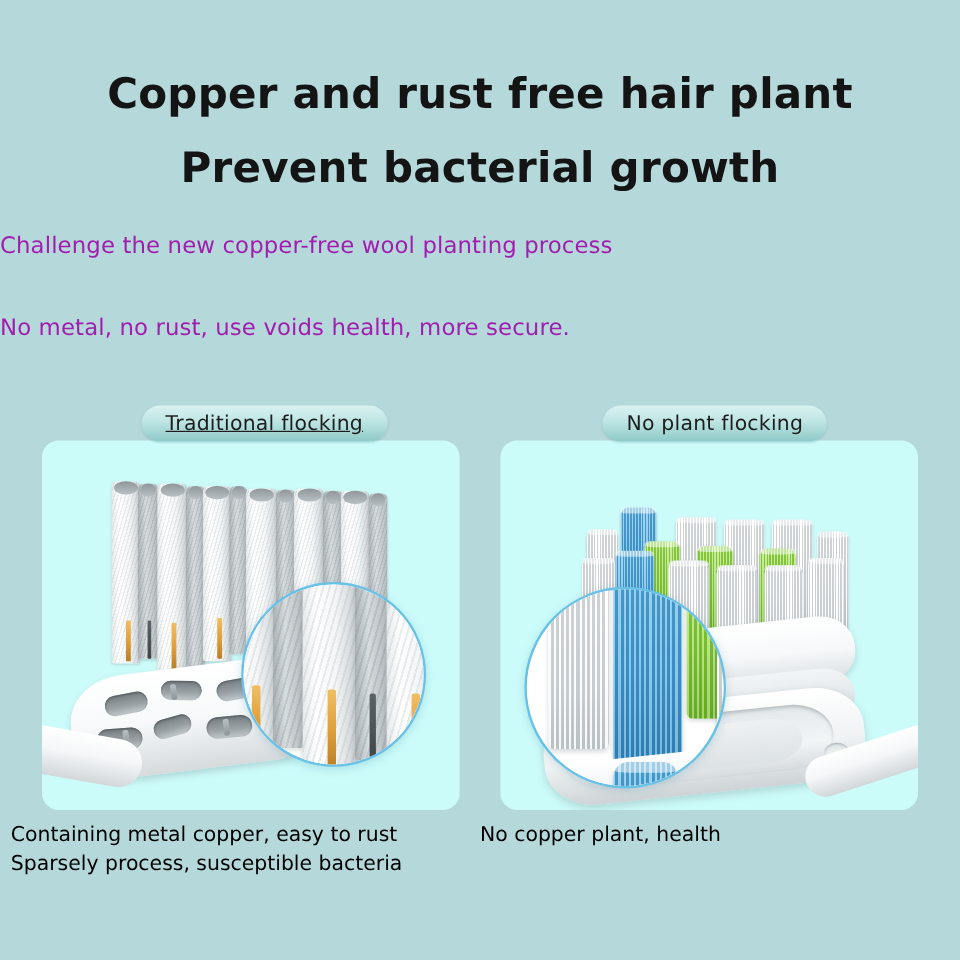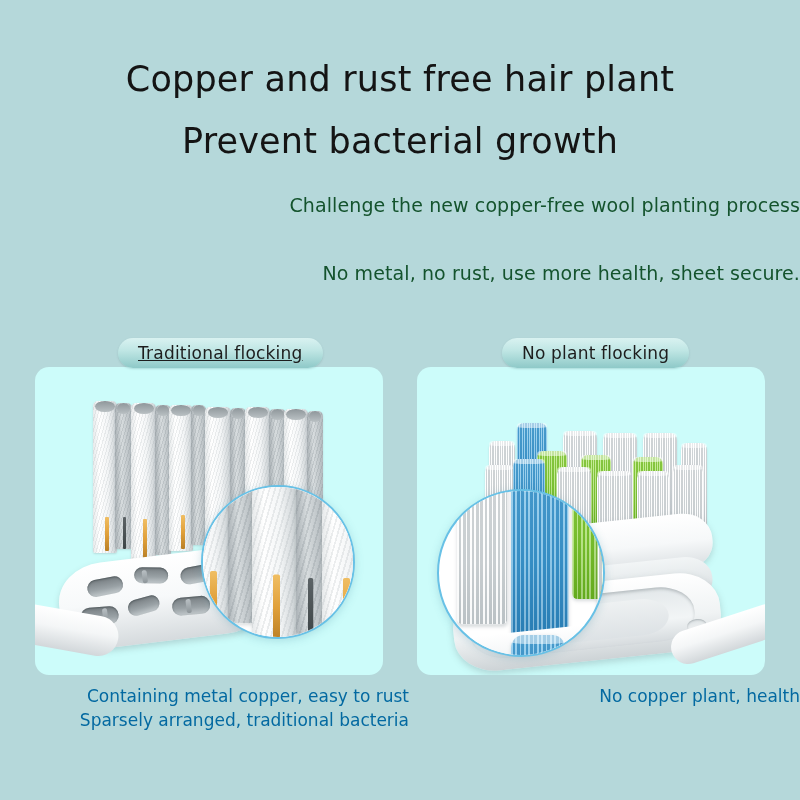--- a/index.html
+++ b/index.html
@@ -13,31 +13,31 @@
     width: 800px; height: 800px;
     background: #b5d8da;
   }
 
   
   .headline {
     position: absolute;
     left: 0; right: 0;
     text-align: center;
     color: #141414;
-    font-weight: 400;
+    font-weight: 700;
     letter-spacing: .2px;
   }
   #title-line-1 { top: 56px; font-size: 35px; line-height: 46px; }
   #title-line-2 { top: 118px; font-size: 35px; line-height: 46px; }
 
   .subline {
     position: absolute;
     left: 0; right: 0;
-    text-align: right;
-    color: #14532d;
+    text-align: left;
+    color: #a21caf;
     font-size: 19px;
     line-height: 26px;
     letter-spacing: .1px;
   }
   #sub-line-1 { top: 192px; }
   #sub-line-2 { top: 226px; }
   #sub-line-3 { top: 260px; }
 
   
   .panel {
@@ -68,22 +68,22 @@
     letter-spacing: .2px;
     z-index: 6;
     box-shadow: 0 1px 2px rgba(80,120,125,.25);
   }
   #badge-left  { left: 118px; text-decoration: underline; }
   #badge-right { left: 502px; }
 
   
   .caption {
     position: absolute;
-    text-align: right;
-    color: #0369a1;
+    text-align: left;
+    color: #000000;
     font-size: 17px;
     line-height: 24px;
     width: 400px;
   }
   #caption-left  { left: 9px;  top: 684px; }
   #caption-right { left: 400px; top: 684px; }
   .caption div { white-space: nowrap; }
 
   
 
@@ -266,21 +266,21 @@
 </style>
 </head>
 <body>
 
 <div id="page">
 
   <div class="headline" id="title-line-1">Copper and rust free hair plant</div>
   <div class="headline" id="title-line-2">Prevent bacterial growth</div>
 
   <div class="subline" id="sub-line-1">Challenge the new copper-free wool planting process</div>
-  <div class="subline" id="sub-line-3">No metal, no rust, use more health, sheet secure.</div>
+  <div class="subline" id="sub-line-3">No metal, no rust, use voids health, more secure.</div>
 
   <div class="panel" id="panel-left">
     <div id="left-art">
 
       <div class="tuft-old" style="left:58px;  height:152px; width:24px; bottom:122px;"></div>
       <div class="tuft-old dark" style="left:80px;  height:146px; width:17px; bottom:126px;"></div>
       <div class="tuft-old" style="left:96px;  height:158px; width:25px; bottom:114px;"></div>
       <div class="tuft-old dark" style="left:120px; height:150px; width:16px; bottom:120px;"></div>
       <div class="tuft-old" style="left:134px; height:146px; width:24px; bottom:124px;"></div>
       <div class="tuft-old dark" style="left:156px; height:140px; width:15px; bottom:130px;"></div>
@@ -384,19 +384,19 @@
         </div>
       </div>
     </div>
   </div>
 
   <div class="badge" id="badge-left">Traditional flocking</div>
   <div class="badge" id="badge-right">No plant flocking</div>
 
   <div class="caption" id="caption-left">
     <div>Containing metal copper, easy to rust</div>
-    <div>Sparsely arranged, traditional bacteria</div>
+    <div>Sparsely process, susceptible bacteria</div>
   </div>
   <div class="caption" id="caption-right">
     <div>No copper plant, health</div>
   </div>
 
 </div>
 
 </body></html>

